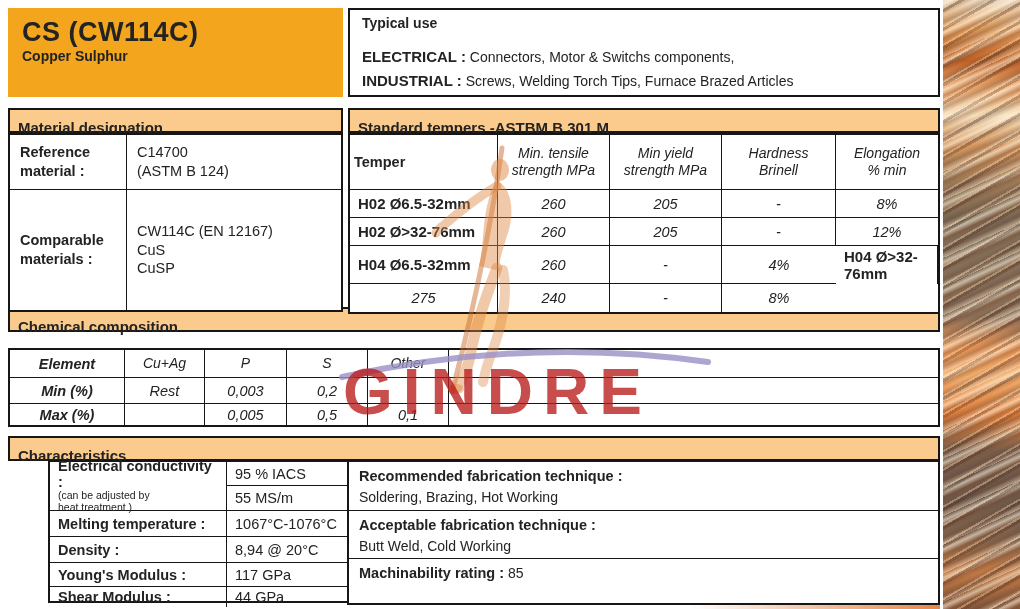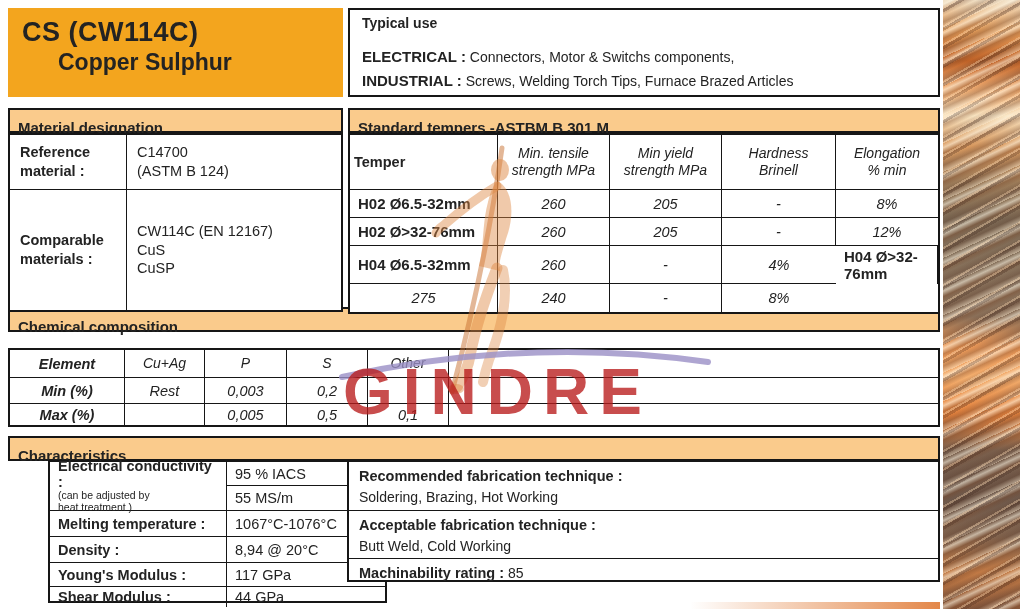--- a/index.html
+++ b/index.html
@@ -12,21 +12,21 @@
   html,body{background:#fff;}
   body{font-family:"Liberation Sans", sans-serif;color:var(--text);}
   #canvas{position:relative;width:1020px;height:609px;background:#fff;overflow:hidden;}
 
   .pre{white-space:pre-line;}
 
   
   .top-header{position:absolute;left:8px;top:8px;width:335px;height:89px;
     background:var(--header-orange);padding:10px 0 0 14px;}
   .top-header .t1{font-size:27px;font-weight:bold;letter-spacing:.5px;line-height:1.1;}
-  .top-header .t2{font-size:23px;font-weight:bold;line-height:1.25;margin-left:36px;}
+  .top-header .t2{font-size:14px;font-weight:bold;line-height:1.25;}
 
   
   .typical-use{position:absolute;left:348px;top:8px;width:592px;height:89px;
     border:2px solid var(--border);background:#fff;padding:5px 12px;}
   .typical-use .tu-title{font-size:14px;font-weight:bold;margin-bottom:14px;}
   .tu-line{font-size:14px;line-height:1.55;}
   .tu-line b{font-size:15px;}
 
   
   .band{position:absolute;height:25px;background:var(--band-orange);
@@ -65,21 +65,21 @@
 
   
   .cl-table{left:8px;top:460px;width:339px;height:143px;
     grid-template-columns:177px 1fr;
     grid-template-rows:24px 25px 26px 26px 24px 1fr;margin-left:40px;}
   .cl-table .cell{padding-left:8px;}
   .cl-label{flex-direction:column;align-items:flex-start;justify-content:center;}
   .cl-note{font-size:10.5px;font-weight:normal;line-height:1.1;}
 
   
-  .cr-table{left:347px;top:460px;width:593px;height:122px;
+  .cr-table{left:347px;top:460px;width:593px;height:145px;
     grid-template-columns:1fr;grid-template-rows:49px 48px 1fr;}
   .cr-row{padding:4px 10px;font-size:14px;line-height:1.45;}
   .cr-row .lab{font-weight:bold;font-size:14.5px;}
 
   
   .copper-strip{position:absolute;left:943px;top:0;width:77px;height:609px;
     background:
       repeating-linear-gradient(155deg,
         rgba(255,248,230,0) 0px, rgba(255,248,230,.55) 4px, rgba(120,70,40,.35) 9px,
         rgba(255,255,255,0) 14px, rgba(90,60,45,.3) 20px, rgba(255,240,215,.45) 26px),

